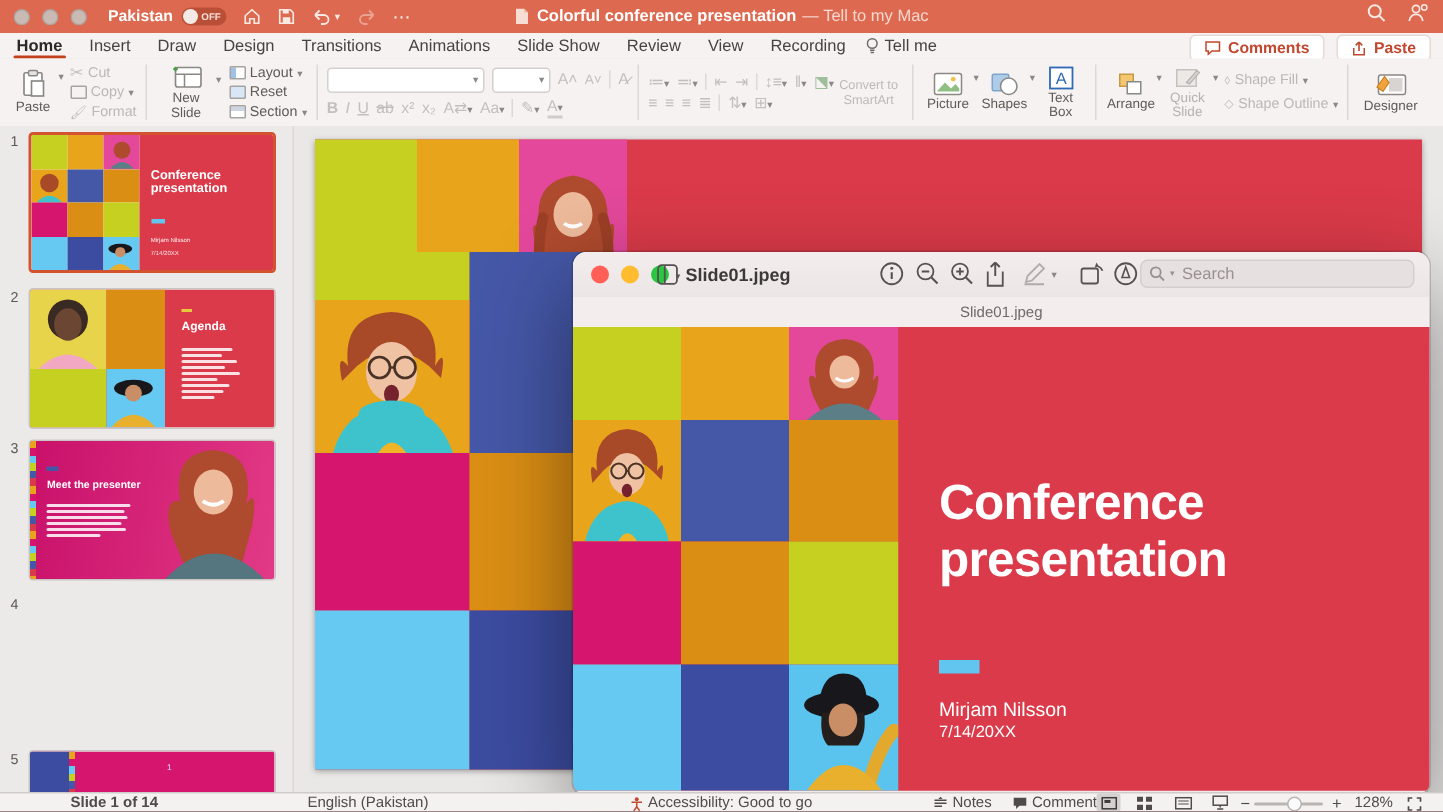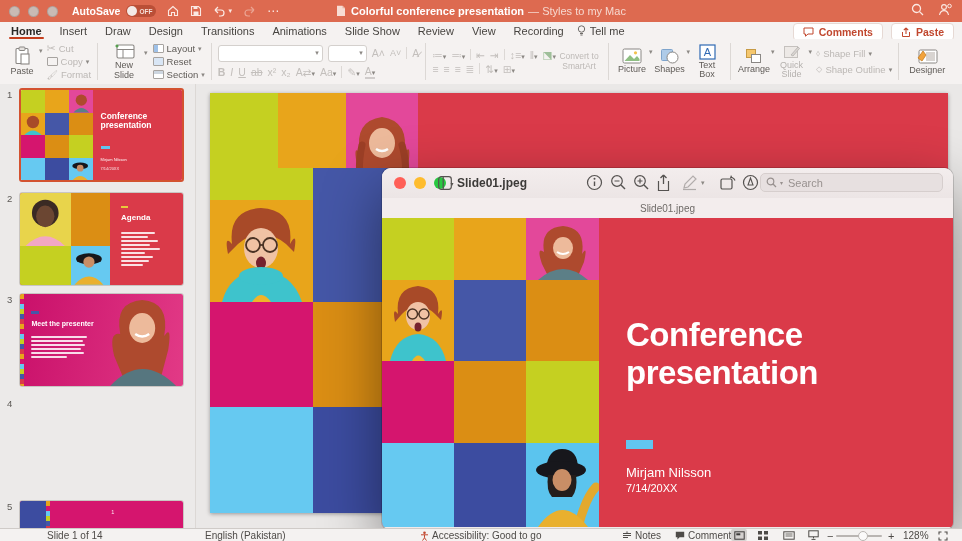--- a/index.html
+++ b/index.html
@@ -99,21 +99,21 @@
 
 <div class="app">
 
   <div class="titlebar">
     <div class="lights">
       <span class="light"></span>
       <span class="light"></span>
       <span class="light"></span>
     </div>
     <div class="autosave">
-      <span>AutoSave</span>
+      <span>Pakistan</span>
       <span class="as-toggle">
         <span class="as-knob"></span>
         <span class="as-off">OFF</span>
       </span>
     </div>
     <span class="tb-ic">
       <svg width="12" height="12" viewBox="0 0 12 12">
           <path d="M6 1.5 1.5 5.5v5h3v-3h3v3h3v-5z" fill="none" stroke="#fbe9e3" stroke-width="1.1"></path>
         </svg>
     </span>
@@ -136,21 +136,21 @@
         </svg>
     </span>
     <span class="tb-ic" style="font-size:12px;letter-spacing:1px;">⋯</span>
 
     <div class="doc-title">
       <svg width="10" height="12" viewBox="0 0 10 12">
           <path d="M1 .8h5.5L9 3.3V11H1z" fill="#f8ddd4"></path>
           <path d="M6.5.8 9 3.3H6.5z" fill="#e7b5a6"></path>
         </svg>
       <span class="t1">Colorful conference presentation</span>
-      <span class="t2">— Styles to my Mac</span>
+      <span class="t2">— Tell to my Mac</span>
     </div>
 
     <div class="tb-right">
       <span>
         <svg width="13" height="13" viewBox="0 0 13 13">
             <circle cx="5.5" cy="5.5" r="4" fill="none" stroke="#fbe9e3" stroke-width="1.3"></circle>
             <line x1="8.6" y1="8.6" x2="12" y2="12" stroke="#fbe9e3" stroke-width="1.3"></line>
           </svg>
       </span>
       <span>
@@ -648,21 +648,21 @@
       <div class="pv-red">
         <div class="pv-title-text">Conference presentation</div>
         <div class="pv-accent"></div>
         <div class="pv-author">Mirjam Nilsson</div>
         <div class="pv-date">7/14/20XX</div>
       </div>
     </div>
   </div>
 
   <div class="statusbar">
-    <span class="sb" style="left:47px;">Slide 1 of 14</span>
+    <span class="sb" style="left:47px;font-weight:bold;">Slide 1 of 14</span>
     <span class="sb" style="left:205px;">English (Pakistan)</span>
     <span class="sb" style="left:420px;">
       <svg width="9" height="10" viewBox="0 0 9 10">
           <circle cx="4.5" cy="1.8" r="1.3" fill="#C1482F"></circle>
           <path d="M1 3.8h7M4.5 3.8v3M4.5 6.8 2.5 9.6M4.5 6.8l2 2.8" stroke="#C1482F" stroke-width="1" fill="none"></path>
         </svg>
       <span>Accessibility: Good to go</span>
     </span>
 
     <span class="sb" style="left:622px;">

